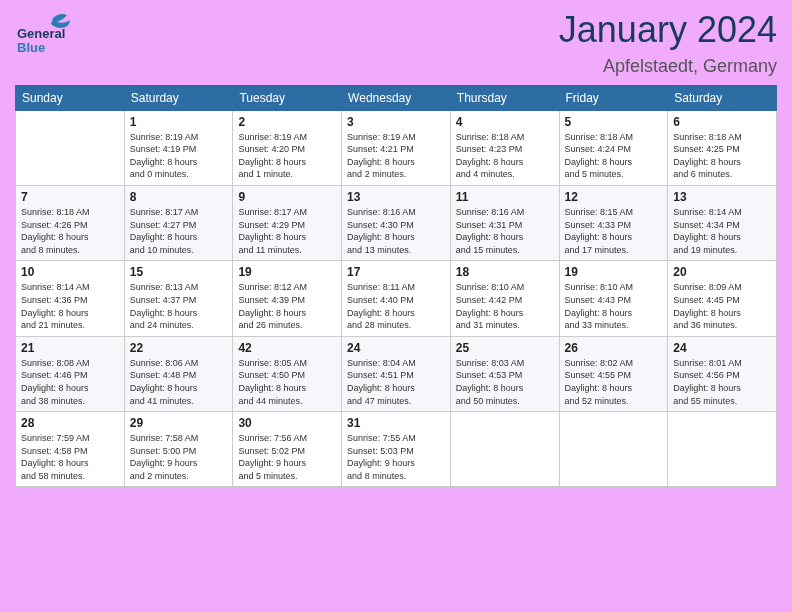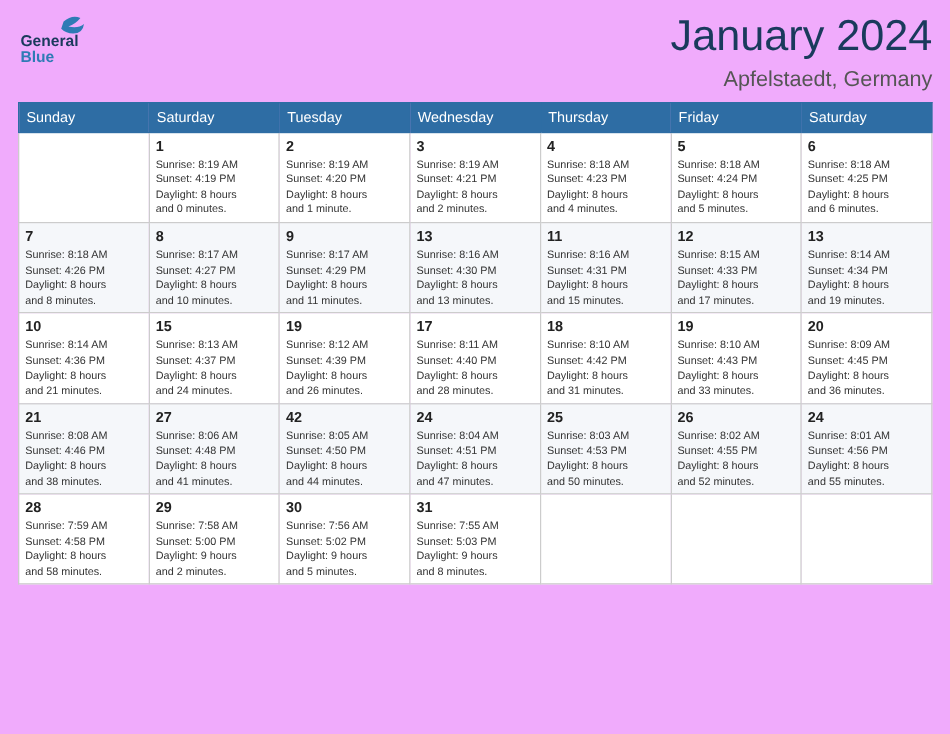--- a/index.html
+++ b/index.html
@@ -201,21 +201,21 @@
             <span class="day-num">20</span>
             <div class="day-info">Sunrise: 8:09 AM<br>Sunset: 4:45 PM<br>Daylight: 8 hours<br>and 36 minutes.</div>
           </td>
         </tr>
         <tr>
           <td>
             <span class="day-num">21</span>
             <div class="day-info">Sunrise: 8:08 AM<br>Sunset: 4:46 PM<br>Daylight: 8 hours<br>and 38 minutes.</div>
           </td>
           <td>
-            <span class="day-num">27</span>
+            <span class="day-num">22</span>
             <div class="day-info">Sunrise: 8:06 AM<br>Sunset: 4:48 PM<br>Daylight: 8 hours<br>and 41 minutes.</div>
           </td>
           <td>
             <span class="day-num">42</span>
             <div class="day-info">Sunrise: 8:05 AM<br>Sunset: 4:50 PM<br>Daylight: 8 hours<br>and 44 minutes.</div>
           </td>
           <td>
             <span class="day-num">24</span>
             <div class="day-info">Sunrise: 8:04 AM<br>Sunset: 4:51 PM<br>Daylight: 8 hours<br>and 47 minutes.</div>
           </td>

